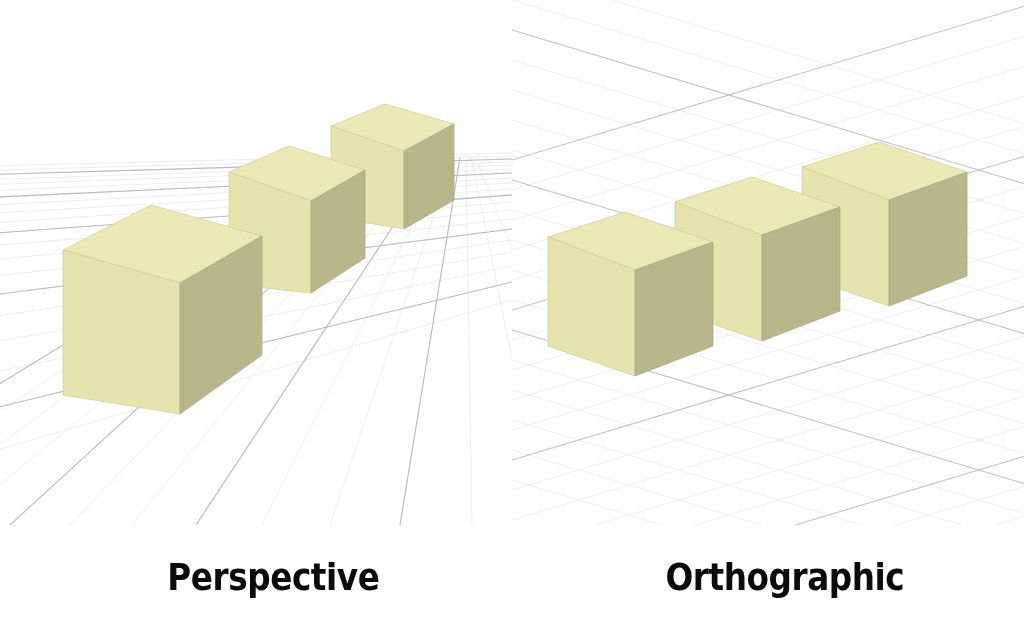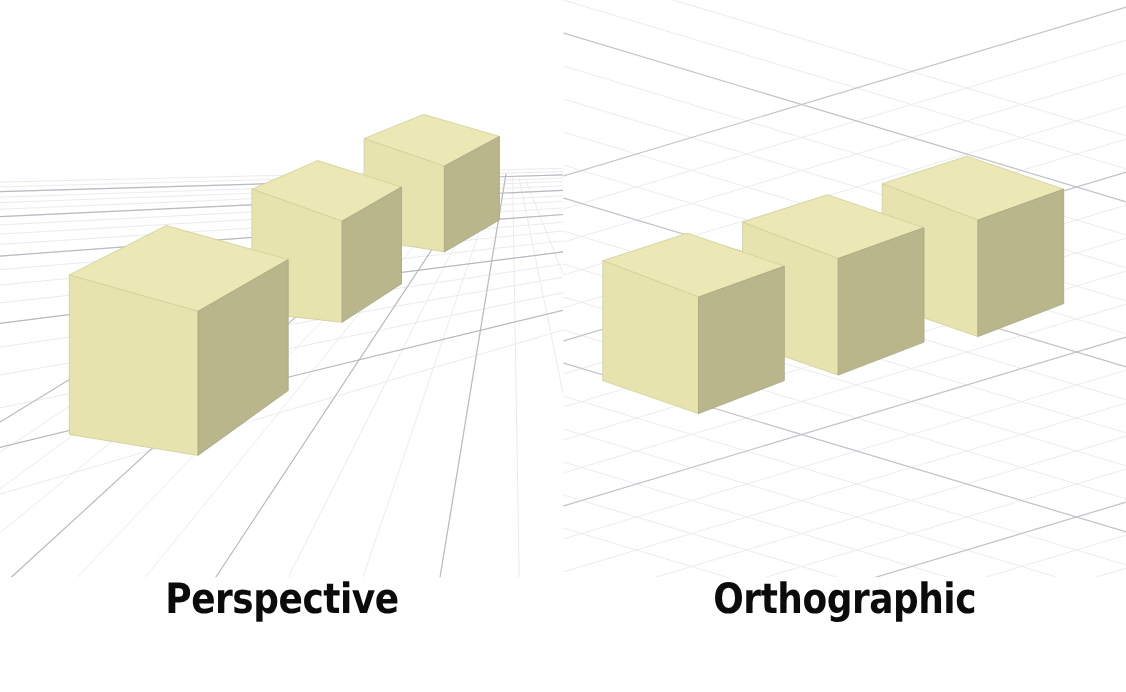--- a/index.html
+++ b/index.html
@@ -41,22 +41,23 @@
   .viewport svg { display: block; }
 
   .caption-band {
     position: absolute;
     left: 0;
     top: 525px;
     width: 512px;
     height: 104px;
     background: #ffffff;
     display: flex;
-    align-items: flex-start;
+    align-items: center;
     justify-content: center;
+    padding-left: 17px;
   }
   .caption-text {
     font-family: "DejaVu Sans", sans-serif;
     font-weight: bold;
     font-size: 38px;
     letter-spacing: -0.5px;
     color: #0b0b0b;
     transform: scaleX(0.86);
     transform-origin: center;
     white-space: nowrap;

